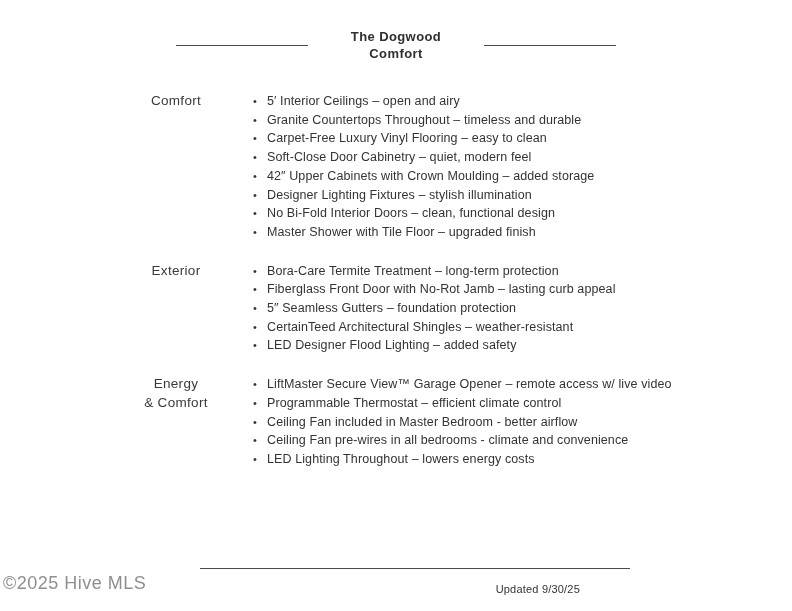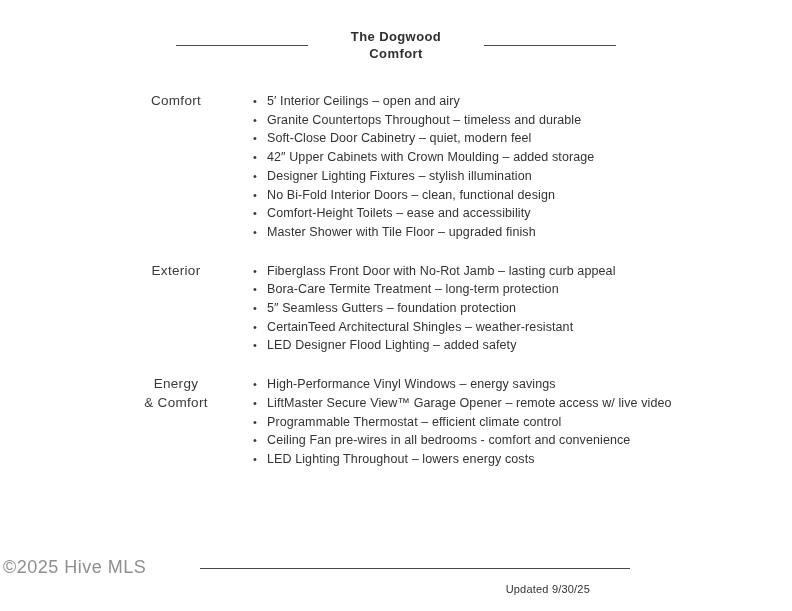--- a/index.html
+++ b/index.html
@@ -45,26 +45,26 @@
     position: absolute; left: 0; top: 0;
     font-size: 11px; color: #333333;
   }
 
   
   .footer-rule {
     position: absolute; top: 568px; left: 200px; width: 430px;
     height: 1px; background: #4a4a4a;
   }
   .updated {
-    position: absolute; top: 583px; left: 200px; width: 390px;
+    position: absolute; top: 583px; left: 190px; width: 390px;
     text-align: right; font-size: 11px; color: #333333;
     letter-spacing: 0.2px;
   }
   .watermark {
-    position: absolute; left: 3px; top: 557px;
+    position: absolute; left: 3px; top: 573px;
     font-size: 18px; color: #8f8f8f; letter-spacing: 0.5px;
     font-weight: 500;
   }
 </style>
 </head>
 <body>
 
 <div class="page">
 
   <div class="header">
@@ -79,53 +79,53 @@
   <div class="main">
 
     <div class="section">
       <div class="section-label">
         <div>Comfort</div>
         <div></div>
       </div>
       <ul class="features">
         <li>5′ Interior Ceilings – open and airy</li>
         <li>Granite Countertops Throughout – timeless and durable</li>
+        <li>Carpet-Free Luxury Vinyl Flooring – easy to clean</li>
         <li>Soft-Close Door Cabinetry – quiet, modern feel</li>
         <li>42″ Upper Cabinets with Crown Moulding – added storage</li>
         <li>Designer Lighting Fixtures – stylish illumination</li>
         <li>No Bi-Fold Interior Doors – clean, functional design</li>
-        <li>Comfort-Height Toilets – ease and accessibility</li>
         <li>Master Shower with Tile Floor – upgraded finish</li>
       </ul>
     </div>
 
     <div class="section">
       <div class="section-label">
         <div>Exterior</div>
         <div></div>
       </div>
       <ul class="features">
+        <li>Bora-Care Termite Treatment – long-term protection</li>
         <li>Fiberglass Front Door with No-Rot Jamb – lasting curb appeal</li>
-        <li>Bora-Care Termite Treatment – long-term protection</li>
         <li>5″ Seamless Gutters – foundation protection</li>
         <li>CertainTeed Architectural Shingles – weather-resistant</li>
         <li>LED Designer Flood Lighting – added safety</li>
       </ul>
     </div>
 
     <div class="section">
       <div class="section-label">
         <div>Energy</div>
         <div>&amp; Comfort</div>
       </div>
       <ul class="features">
-        <li>High-Performance Vinyl Windows – energy savings</li>
         <li>LiftMaster Secure View™ Garage Opener – remote access w/ live video</li>
         <li>Programmable Thermostat – efficient climate control</li>
-        <li>Ceiling Fan pre-wires in all bedrooms - comfort and convenience</li>
+        <li>Ceiling Fan included in Master Bedroom - better airflow</li>
+        <li>Ceiling Fan pre-wires in all bedrooms - climate and convenience</li>
         <li>LED Lighting Throughout – lowers energy costs</li>
       </ul>
     </div>
 
   </div>
 
   <div class="footer-rule"></div>
   <div class="updated">Updated 9/30/25</div>
   <div class="watermark">©2025 Hive MLS</div>
 

